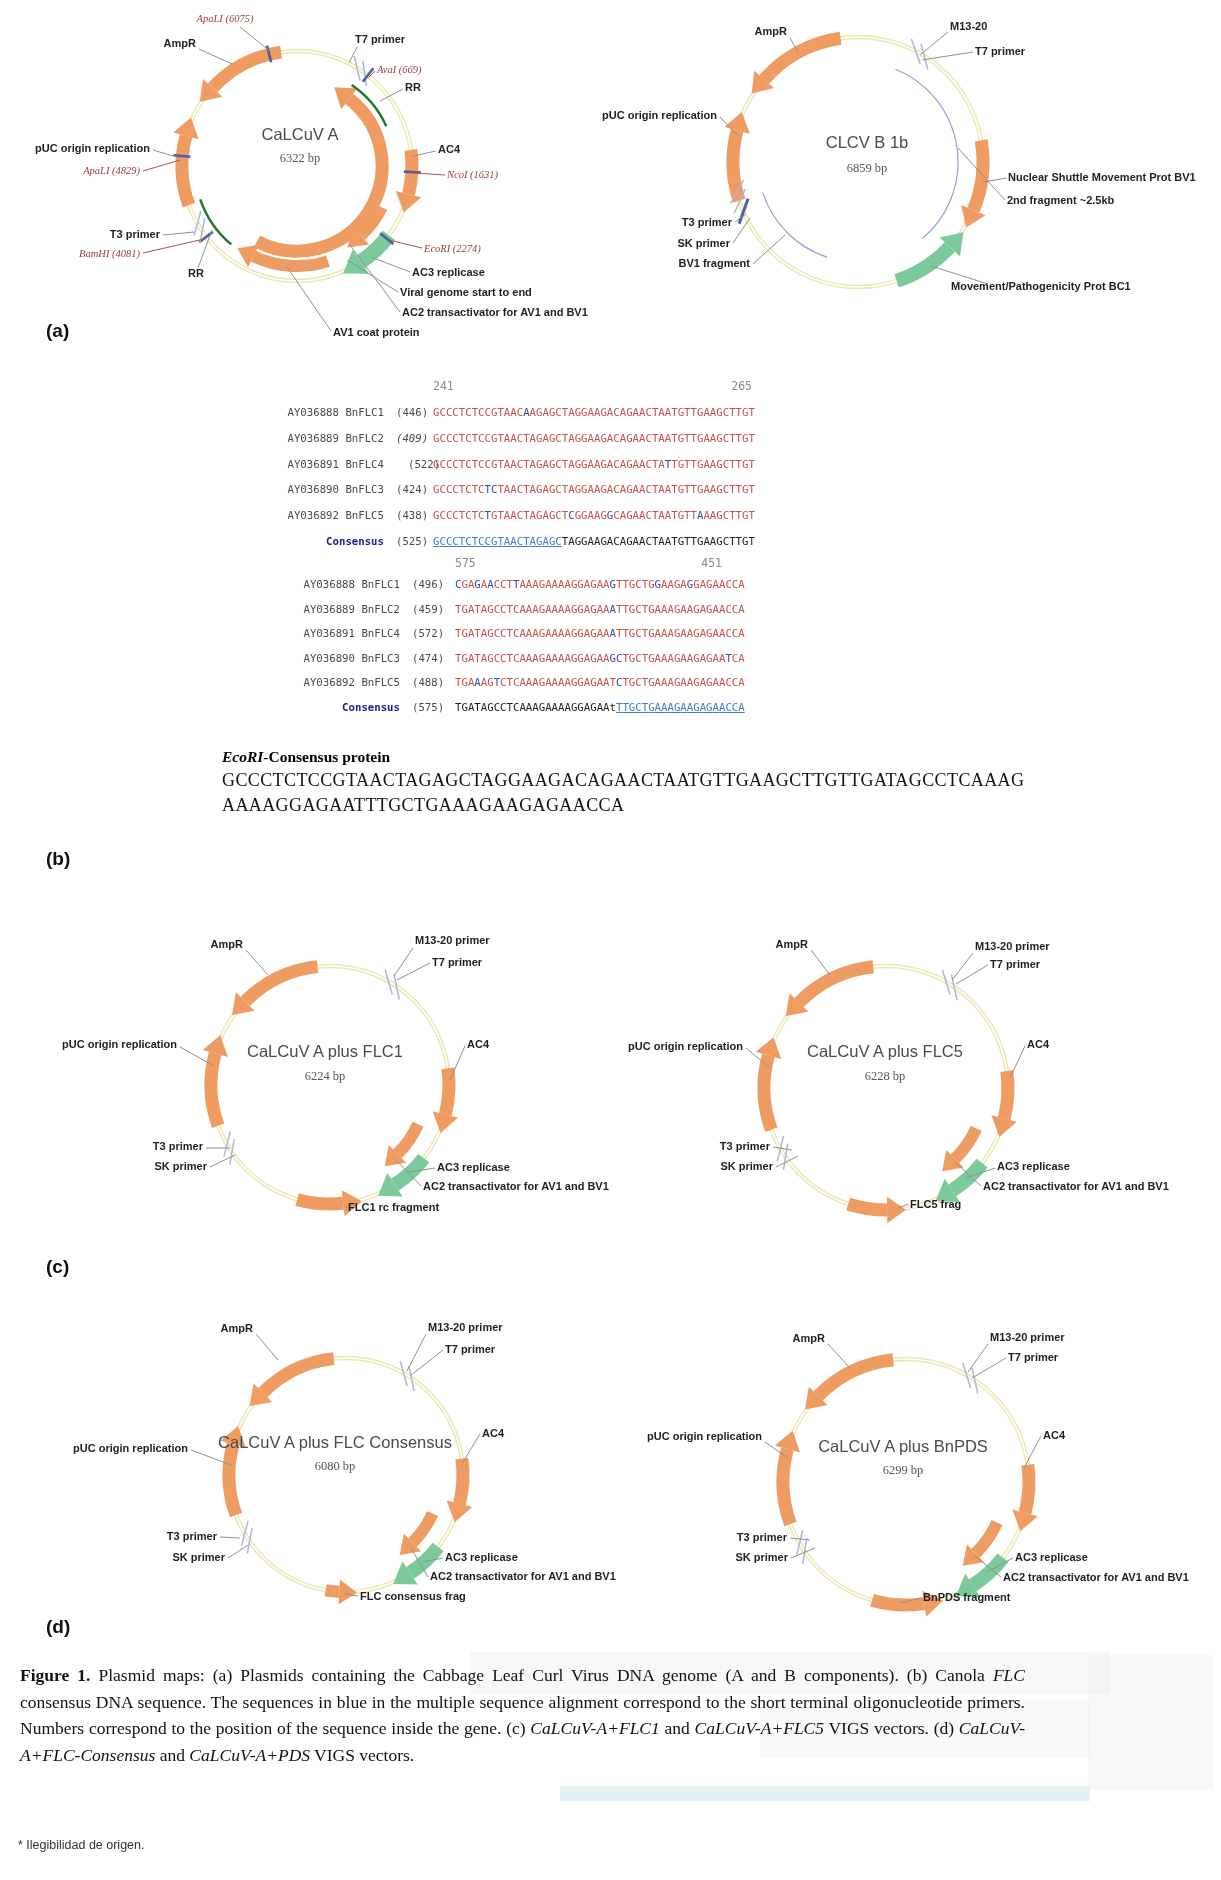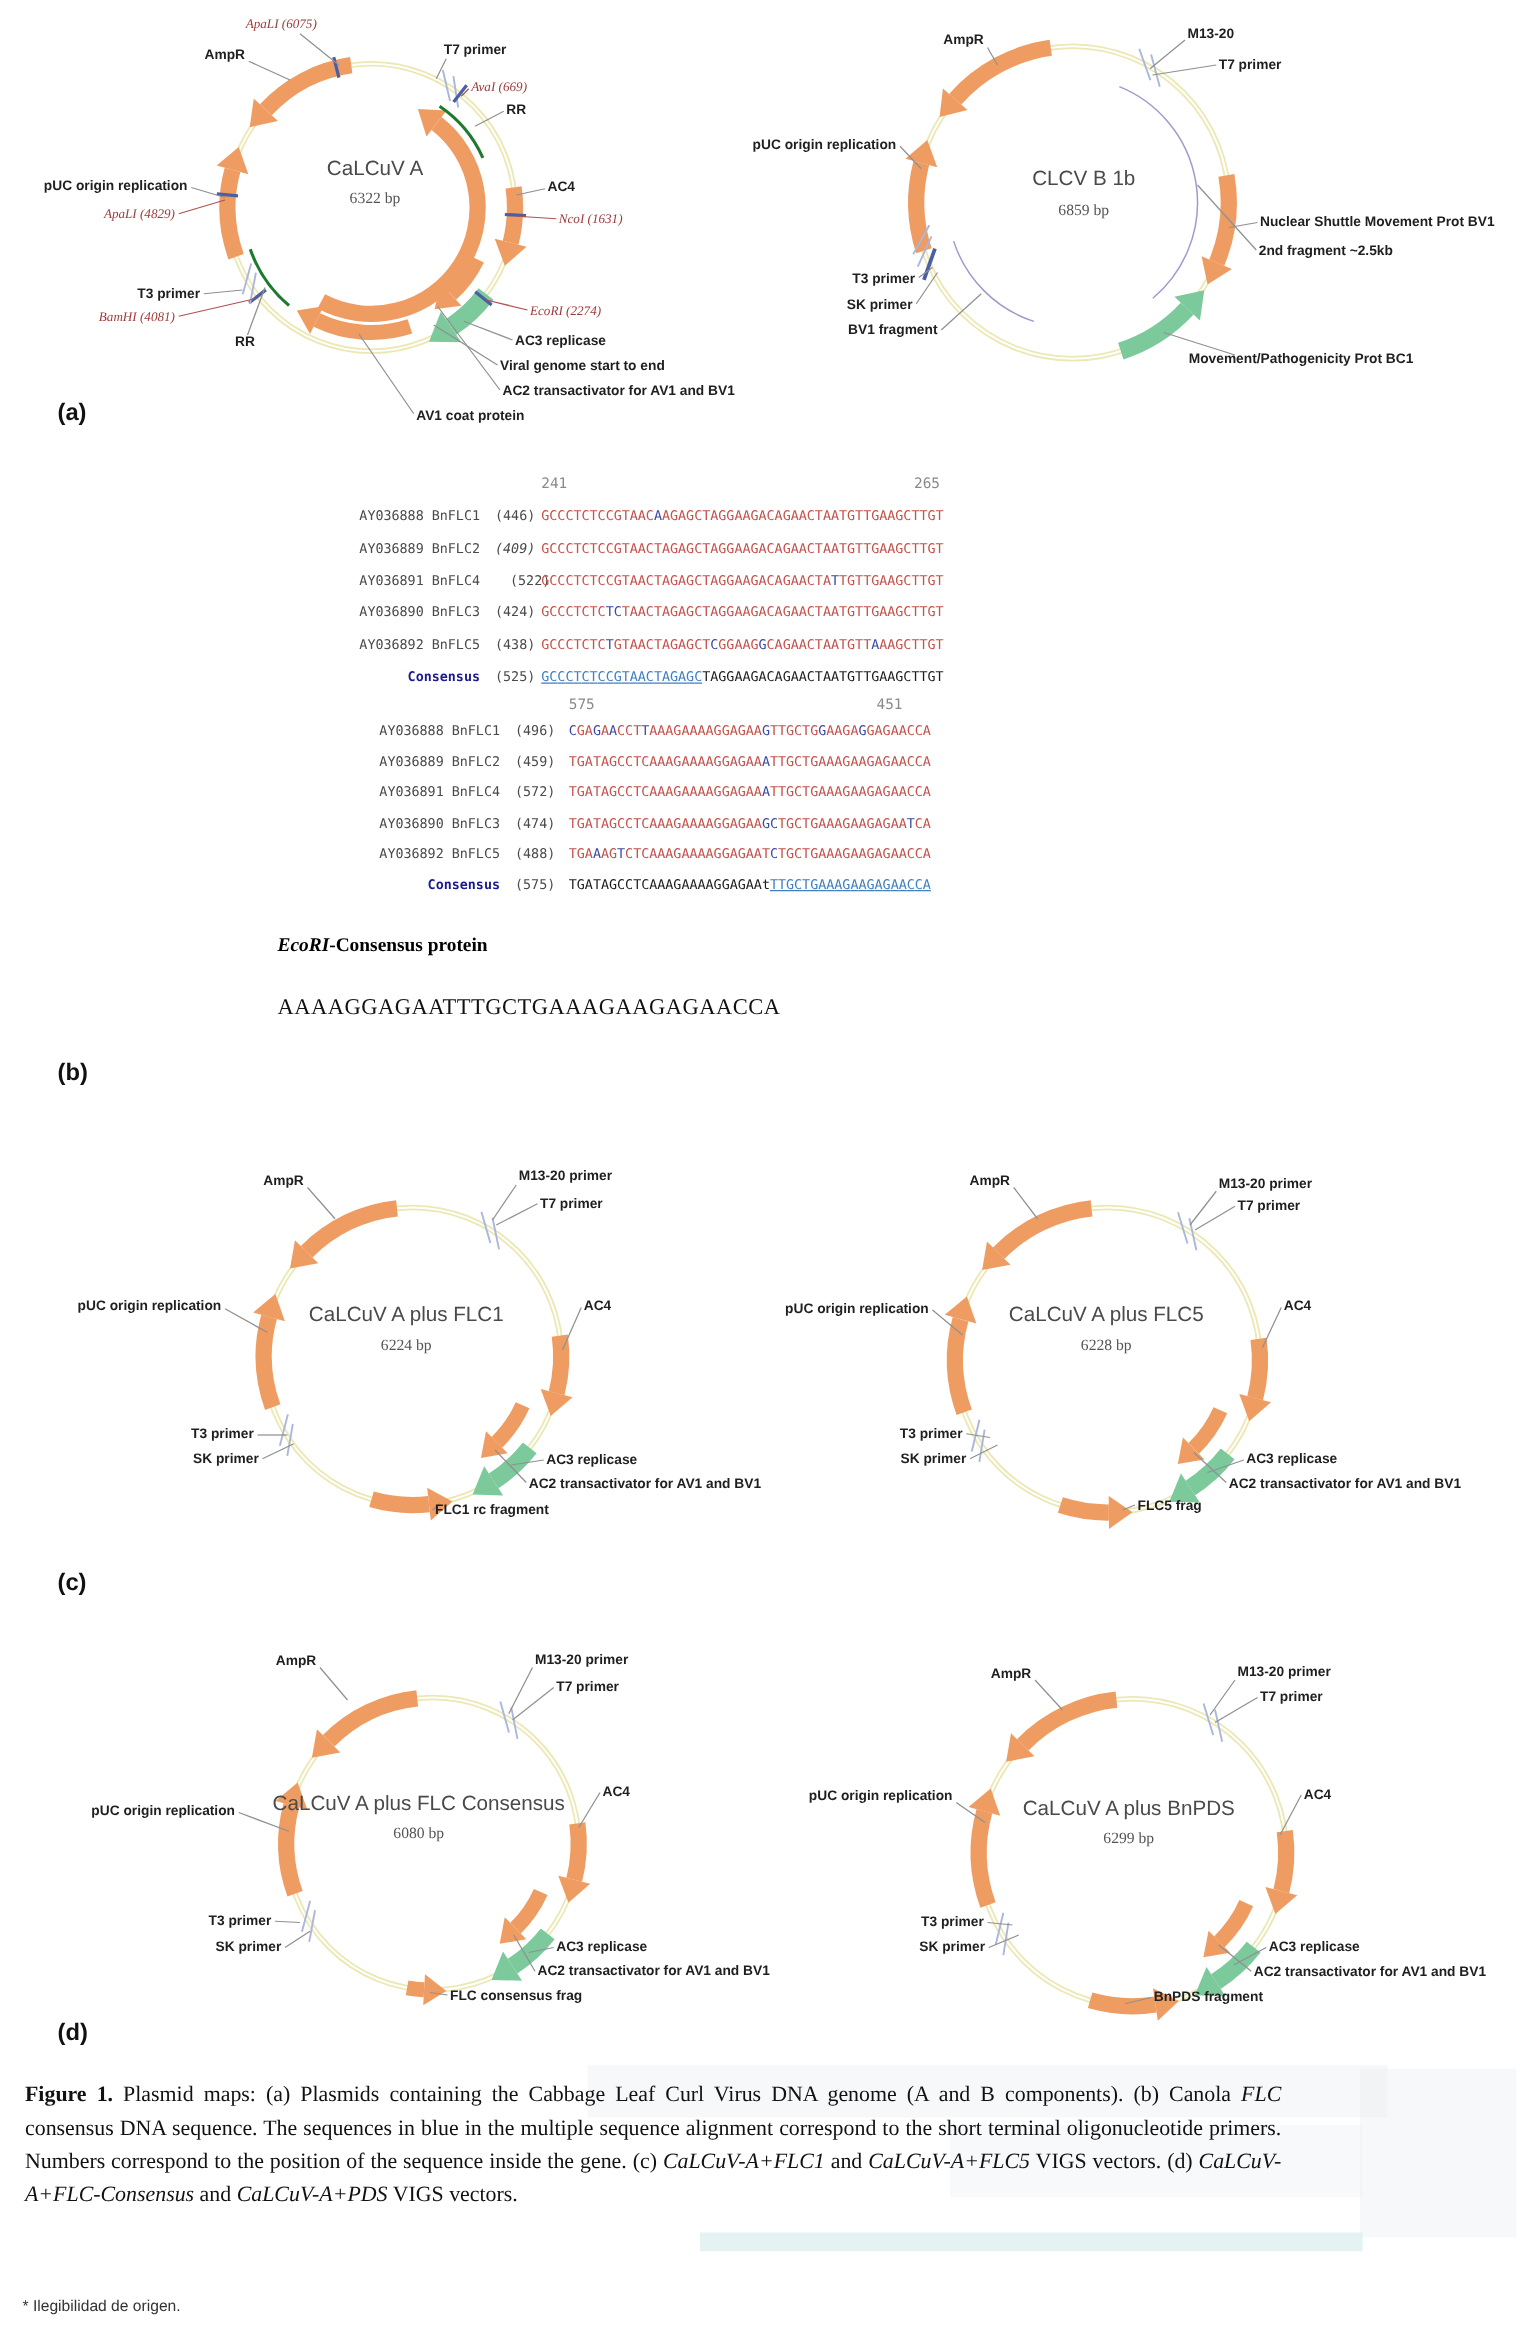--- a/index.html
+++ b/index.html
@@ -359,20 +359,21 @@
       <span class="num" style="left: 412px; top: 676.4px;">(488)</span>
       <span style="left: 455px; top: 676.4px;"><span class="c-red" style="position: static;">T</span><span class="c-red" style="position: static;">G</span><span class="c-red" style="position: static;">A</span><span class="c-blue" style="position: static;">A</span><span class="c-red" style="position: static;">A</span><span class="c-red" style="position: static;">G</span><span class="c-blue" style="position: static;">T</span><span class="c-red" style="position: static;">C</span><span class="c-red" style="position: static;">T</span><span class="c-red" style="position: static;">C</span><span class="c-red" style="position: static;">A</span><span class="c-red" style="position: static;">A</span><span class="c-red" style="position: static;">A</span><span class="c-red" style="position: static;">G</span><span class="c-red" style="position: static;">A</span><span class="c-red" style="position: static;">A</span><span class="c-red" style="position: static;">A</span><span class="c-red" style="position: static;">A</span><span class="c-red" style="position: static;">G</span><span class="c-red" style="position: static;">G</span><span class="c-red" style="position: static;">A</span><span class="c-red" style="position: static;">G</span><span class="c-red" style="position: static;">A</span><span class="c-red" style="position: static;">A</span><span class="c-red" style="position: static;">T</span><span class="c-blue" style="position: static;">C</span><span class="c-red" style="position: static;">T</span><span class="c-red" style="position: static;">G</span><span class="c-red" style="position: static;">C</span><span class="c-red" style="position: static;">T</span><span class="c-red" style="position: static;">G</span><span class="c-red" style="position: static;">A</span><span class="c-red" style="position: static;">A</span><span class="c-red" style="position: static;">A</span><span class="c-red" style="position: static;">G</span><span class="c-red" style="position: static;">A</span><span class="c-red" style="position: static;">A</span><span class="c-red" style="position: static;">G</span><span class="c-red" style="position: static;">A</span><span class="c-red" style="position: static;">G</span><span class="c-red" style="position: static;">A</span><span class="c-red" style="position: static;">A</span><span class="c-red" style="position: static;">C</span><span class="c-red" style="position: static;">C</span><span class="c-red" style="position: static;">A</span></span>
       <span class="acc cons" style="left: 303px; top: 701px; width: 97px;">Consensus</span>
       <span class="num" style="left: 412px; top: 701px;">(575)</span>
       <span style="left: 455px; top: 701px;"><span class="c-black" style="position: static;">T</span><span class="c-black" style="position: static;">G</span><span class="c-black" style="position: static;">A</span><span class="c-black" style="position: static;">T</span><span class="c-black" style="position: static;">A</span><span class="c-black" style="position: static;">G</span><span class="c-black" style="position: static;">C</span><span class="c-black" style="position: static;">C</span><span class="c-black" style="position: static;">T</span><span class="c-black" style="position: static;">C</span><span class="c-black" style="position: static;">A</span><span class="c-black" style="position: static;">A</span><span class="c-black" style="position: static;">A</span><span class="c-black" style="position: static;">G</span><span class="c-black" style="position: static;">A</span><span class="c-black" style="position: static;">A</span><span class="c-black" style="position: static;">A</span><span class="c-black" style="position: static;">A</span><span class="c-black" style="position: static;">G</span><span class="c-black" style="position: static;">G</span><span class="c-black" style="position: static;">A</span><span class="c-black" style="position: static;">G</span><span class="c-black" style="position: static;">A</span><span class="c-black" style="position: static;">A</span><span class="c-black" style="position: static;">t</span><span class="c-ul" style="position: static;">T</span><span class="c-ul" style="position: static;">T</span><span class="c-ul" style="position: static;">G</span><span class="c-ul" style="position: static;">C</span><span class="c-ul" style="position: static;">T</span><span class="c-ul" style="position: static;">G</span><span class="c-ul" style="position: static;">A</span><span class="c-ul" style="position: static;">A</span><span class="c-ul" style="position: static;">A</span><span class="c-ul" style="position: static;">G</span><span class="c-ul" style="position: static;">A</span><span class="c-ul" style="position: static;">A</span><span class="c-ul" style="position: static;">G</span><span class="c-ul" style="position: static;">A</span><span class="c-ul" style="position: static;">G</span><span class="c-ul" style="position: static;">A</span><span class="c-ul" style="position: static;">A</span><span class="c-ul" style="position: static;">C</span><span class="c-ul" style="position: static;">C</span><span class="c-ul" style="position: static;">A</span></span>
     </div>
 
   <div class="bighead" style="left:222px;top:748px;">
     <span class="em">EcoRI</span><span>-Consensus protein</span>
   </div>
+  <div class="bigseq" style="left:222px;top:770px;">GCCCTCTCCGTAACTAGAGCTAGGAAGACAGAACTAATGTTGAAGCTTGTTGATAGCCTCAAAG</div>
   <div class="bigseq" style="left:222px;top:795px;">AAAAGGAGAATTTGCTGAAAGAAGAGAACCA</div>
 
   <div class="wm" style="left:470px;top:1652px;width:640px;height:42px;background:#e6eaee;opacity:.35;"></div>
   <div class="wm" style="left:760px;top:1700px;width:330px;height:58px;background:#e6eaee;opacity:.28;"></div>
   <div class="wm" style="left:1088px;top:1655px;width:125px;height:135px;background:#e3e8ec;opacity:.3;"></div>
   <div class="wm" style="left:560px;top:1786px;width:530px;height:15px;background:#d9ecee;opacity:.7;"></div>
 
   <div class="caption" id="caption"><span class="cap-b">Figure 1.</span><span class=""> Plasmid maps: (a) Plasmids containing the Cabbage Leaf Curl Virus DNA genome (A and B components). (b) Canola </span><span class="cap-i">FLC</span><span class=""> consensus DNA sequence. The sequences in blue in the multiple sequence alignment correspond to the short terminal oligonucleotide primers. Numbers correspond to the position of the sequence inside the gene.  (c) </span><span class="cap-i">CaLCuV-A+FLC1</span><span class=""> and </span><span class="cap-i">CaLCuV-A+FLC5</span><span class=""> VIGS vectors. (d) </span><span class="cap-i">CaLCuV-A+FLC-Consensus</span><span class=""> and </span><span class="cap-i">CaLCuV-A+PDS</span><span class=""> VIGS vectors.</span></div>
 
   <div class="footnote">* Ilegibilidad de origen.</div>

